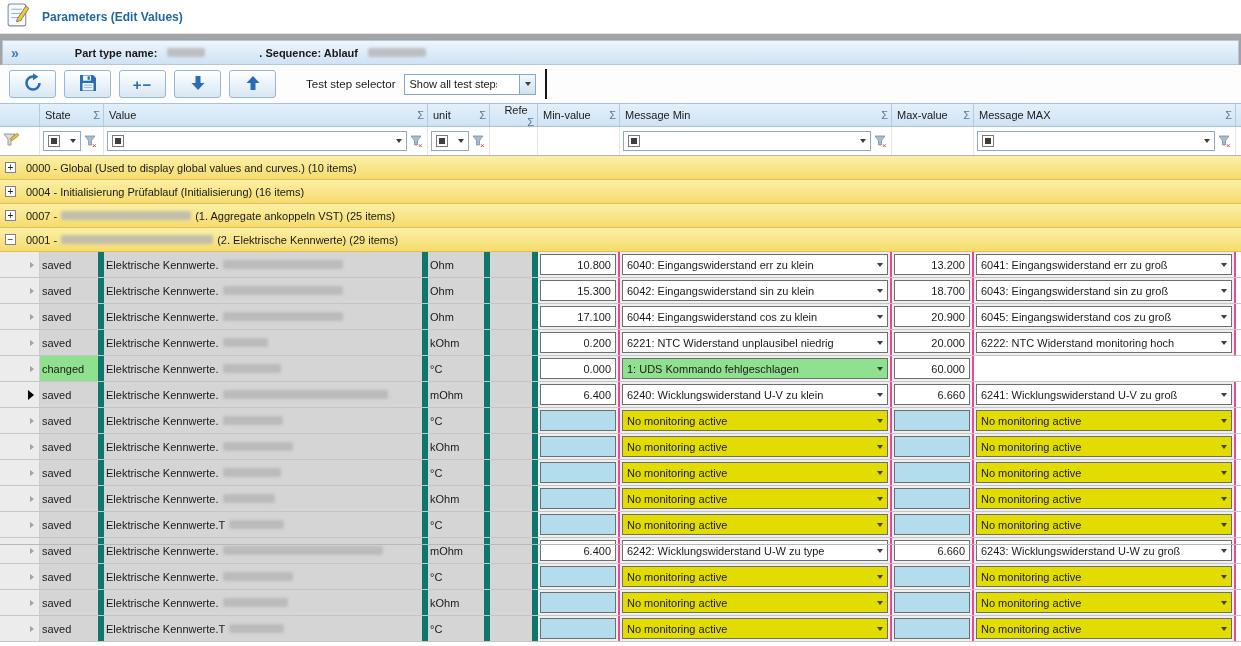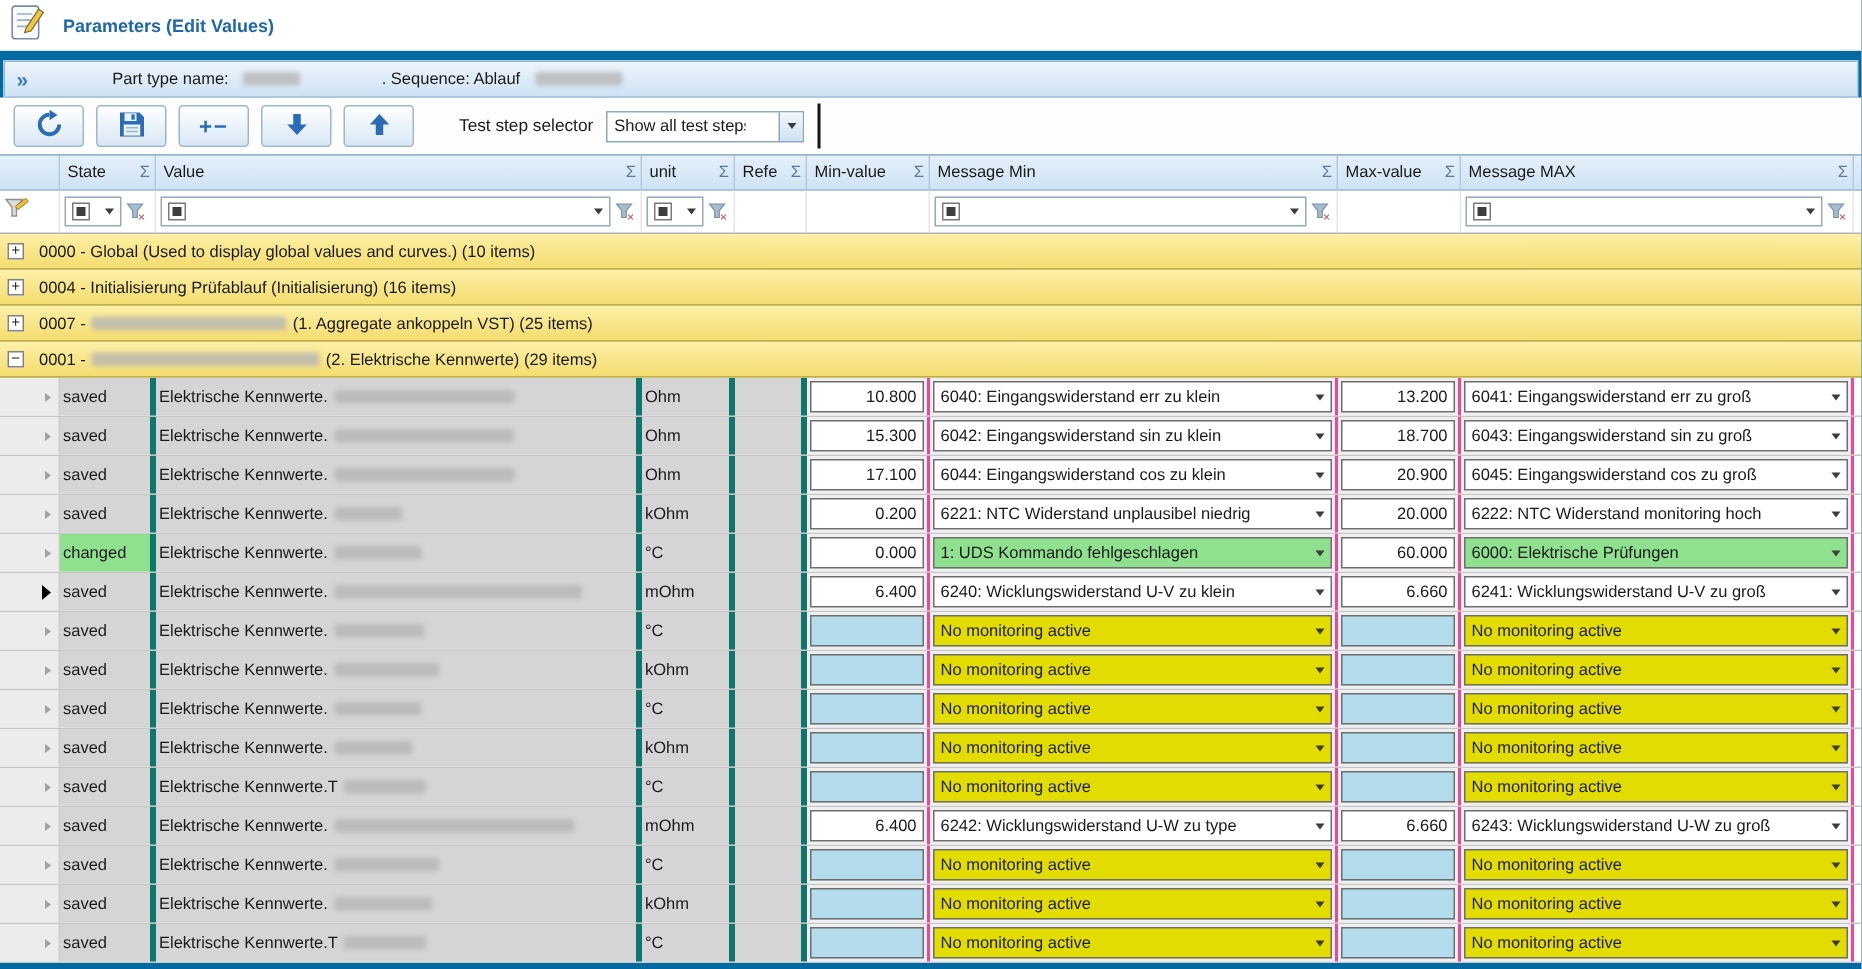--- a/index.html
+++ b/index.html
@@ -1,30 +1,30 @@
 <!DOCTYPE html>
 <html><head>
 <meta charset="utf-8">
 <style>
   * { margin:0; padding:0; box-sizing:border-box; }
   html,body { width:1241px; height:646px; overflow:hidden; background:#fff;
               font-family:"Liberation Sans", sans-serif; font-size:11px; color:#1a1a1a; }
-  .app { width:1241px; height:646px; outline:1px solid #b8b8b8; background:#0369a1; }
+  .app { width:1241px; height:544px; outline:1px solid #b8b8b8; background:#a3a3a3; }
 
   
   .titlebar { height:34px; display:flex; align-items:center; gap:10px; padding-left:5px;
               background:#fff; border-bottom:1px solid #e3e3e3; }
   .title { color:#1e68a8; font-weight:bold; font-size:12px; }
 
   
   .partbar { height:25px; margin:6px 2px 0 2px; display:flex; align-items:center; gap:6px;
              padding-left:8px; background:linear-gradient(180deg,#eef5fc,#cfe2f4);
              border:1px solid #aec8e0; }
   .chev { color:#3a7abf; font-weight:bold; font-size:14px; line-height:14px; margin-right:6px; cursor:default; }
-  .pb-label { font-weight:normal;padding-left:44px; }
+  .pb-label { font-weight:bold;padding-left:44px; }
 
   
   .redact { display:inline-block; height:9px; background:#b5b5b5; opacity:.8;
             filter:blur(1.6px); border-radius:2px; vertical-align:middle; margin:0 4px; }
 
   
   .toolbar { height:38px; display:flex; align-items:center; padding-left:9px; background:#fdfdfd; }
   .tbtn { width:47px; height:28px; margin-right:8px; border:1px solid #9ab6d0; border-radius:3px;
           background:linear-gradient(180deg,#ffffff,#d8e7f4); display:flex; align-items:center;
           justify-content:center; cursor:pointer; }
@@ -37,21 +37,21 @@
                 justify-content:center; background:linear-gradient(180deg,#f2f8fd,#cfe2f2); }
   .combo-arrow { width:0; height:0; border-left:3.5px solid transparent; border-right:3.5px solid transparent;
                  border-top:4.5px solid #3c3c3c; }
   .tsep { width:2px; height:30px; background:#151515; margin-left:9px; }
 
   
   .c-ind    { width:40px; }
   .c-state  { width:64px; }
   .c-value  { width:324px; }
   .c-unit   { width:62px; }
-  .c-refe   { width:48px; }
+  .c-refe   { width:48px;flex-direction:column; }
   .c-min    { width:82px; }
   .c-msgmin { width:272px; }
   .c-max    { width:82px; }
   .c-msgmax { width:262px;gap:20px; }
   .cell { flex-shrink:0; overflow:hidden; display:flex; align-items:center; height:100%; }
 
   
   .grid-header { height:24px; display:flex; border-top:1px solid #a8c2da; border-bottom:1px solid #a8c2da;
                  background:linear-gradient(180deg,#e4f0fb,#cfe3f4); }
   .hcell { flex-shrink:0; display:flex; align-items:center; border-right:1px solid #b4cbdf;
@@ -75,21 +75,21 @@
   .group-row { height:24px; display:flex; align-items:center; padding-left:5px;
                background:linear-gradient(180deg,#fcf0a6,#f5dc6e); border-bottom:1px solid #dfc050;
                cursor:pointer; }
   .expander { width:11px; height:11px; background:#fff; border:1px solid #828282; font-size:10px;
               line-height:9px; text-align:center; color:#222; margin-right:10px; flex-shrink:0; cursor:pointer; }
   .group-text { white-space:nowrap; color:#1a1a1a; }
 
   
   .data-row { height:26px; display:flex; border-bottom:1px solid #c6c6c6; background:#fff; }
   .c-ind.dcell { background:#ececec; border-right:1px solid #cdcdcd; justify-content:flex-end; padding-right:5px; }
-  .gcell { background:#d5d5d5; border-right:4px solid #0f766e; padding-left:2px; white-space:nowrap; }
+  .gcell { background:#d5d5d5; border-right:6px solid #0f766e; padding-left:2px; white-space:nowrap; }
   .ctl { background:#efefef; border-right:2px solid #ec4899; padding:0 2px; }
   .numbox { flex:1; height:21px; border:1px solid #6e6e6e; background:#fff; display:flex; align-items:center;
             justify-content:flex-end; padding-right:4px; }
   .numbox.numempty { background:#b3dcec; }
   .combo { flex:1; height:21px; border:1px solid #6e6e6e; background:#fff; display:flex; align-items:center;
            justify-content:space-between; padding-left:4px; cursor:pointer; overflow:hidden; }
   .combo .combo-arrow { margin:0 4px 0 2px; flex-shrink:0; }
   .combo-text { white-space:nowrap; overflow:hidden; }
   .combo-yellow { background:#e3dc00; }
   .combo-green { background:#8fe08f; }
@@ -440,26 +440,20 @@
         </div>
         <div class="cell c-msgmin ctl">
           <div class="combo combo-green">
             <span class="combo-text">1: UDS  Kommando fehlgeschlagen</span>
             <span class="combo-arrow"></span>
           </div>
         </div>
         <div class="cell c-max ctl">
           <div class="numbox">60.000</div>
         </div>
-        <div class="cell c-msgmax ctl">
-          <div class="combo combo-green">
-            <span class="combo-text">6000: Elektrische Prüfungen</span>
-            <span class="combo-arrow"></span>
-          </div>
-        </div>
       </div>
       <div class="data-row">
         <div class="cell c-ind dcell">
           <span class="tri-current"></span>
         </div>
         <div class="cell c-state gcell">saved</div>
         <div class="cell c-value gcell">
           <span>Elektrische Kennwerte.</span>
           <span class="redact" style="width: 165px;"></span>
         </div>

